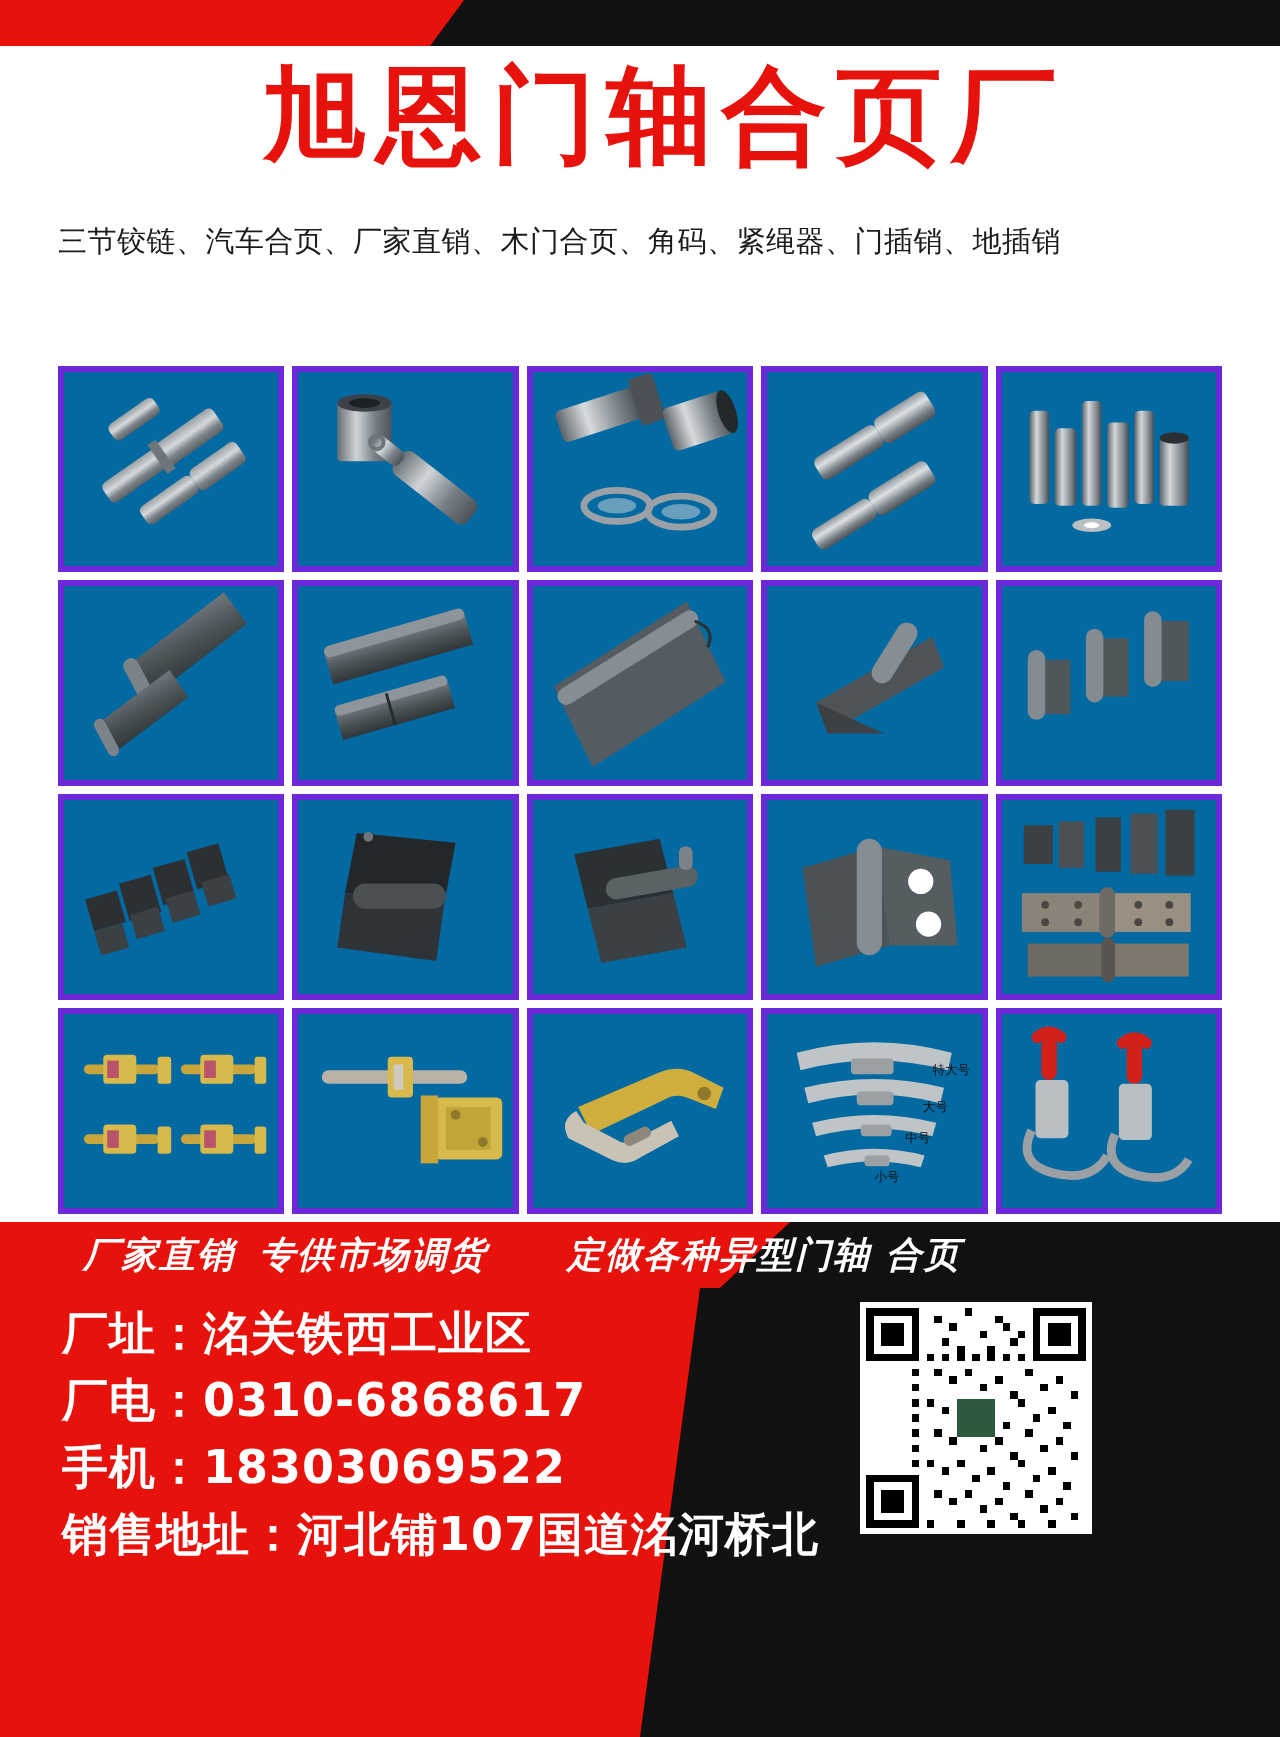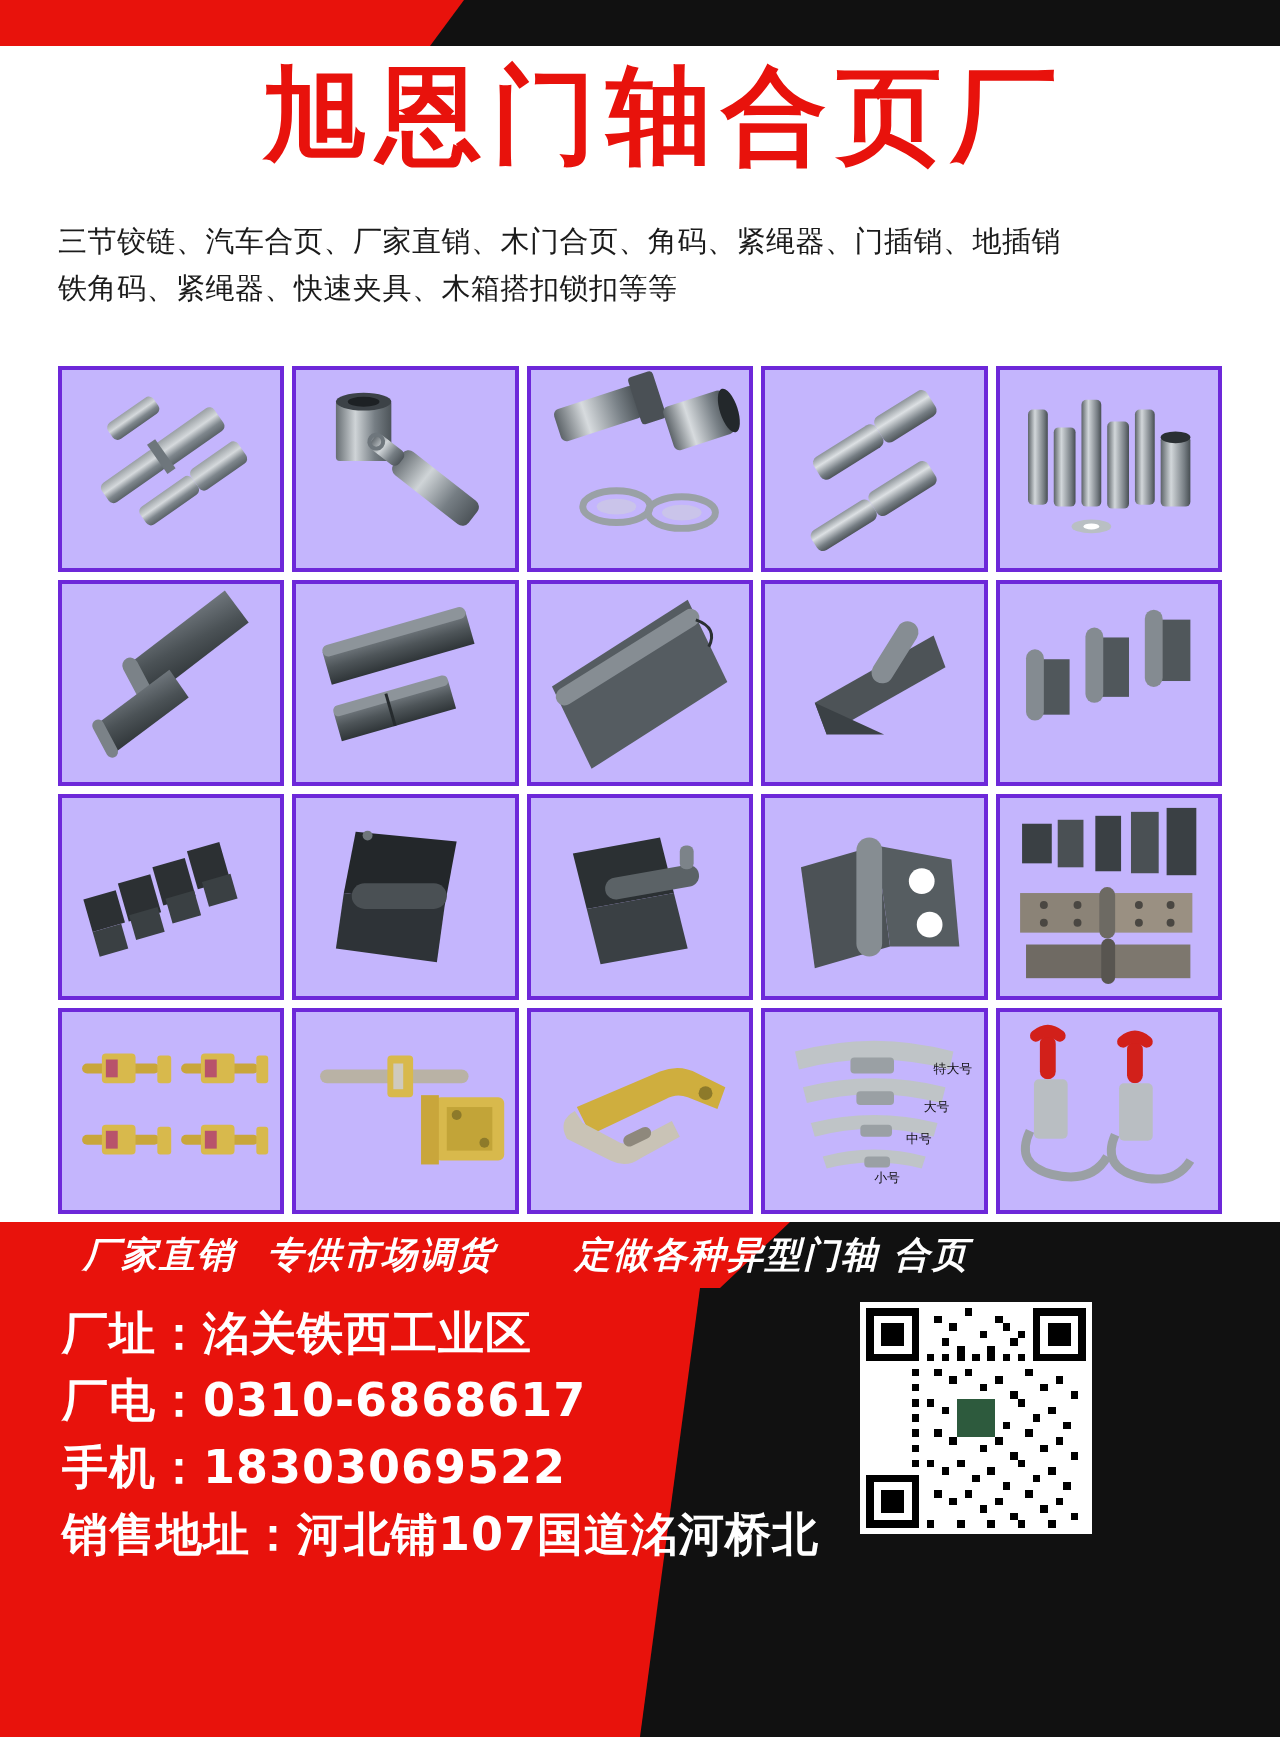--- a/index.html
+++ b/index.html
@@ -58,22 +58,22 @@
   
   .grid{
     position:absolute;left:58px;top:366px;
     width:1164px;
     display:grid;
     grid-template-columns:repeat(5,1fr);
     grid-template-rows:repeat(4,206px);
     gap:8px;
   }
   .cell{
-    border:4px solid #6d28d9;
-    background:#c4b5fd;
+    border:6px solid #6d28d9;
+    background:#0369a1;
     position:relative;
     overflow:hidden;
   }
   .cell svg{display:block;width:100%;height:100%;}
   
   .slogan-band{
     position:absolute;left:0;top:1222px;width:1280px;height:66px;
     background:#e8120c;
   }
   .slogan-band .blackwedge{
@@ -84,21 +84,21 @@
   .slogan-text{
     position:absolute;left:0;top:1224px;width:1280px;height:62px;
     display:flex;align-items:center;
     font-size:36px;font-weight:bold;color:#fff;
     font-family:"DejaVu Sans","Liberation Sans",sans-serif;
     font-style:italic;
     letter-spacing:2px;
     padding-left:11px;
   }
   .slogan-text .s1{margin-left:72px;}
-  .slogan-text .s2{margin-left:32px;}
+  .slogan-text .s2{margin-left:24px;}
   .slogan-text .s3{margin-left:80px;}
   
   .footer{
     position:absolute;left:0;top:1288px;width:1280px;height:449px;
     background:#111;
   }
   .footer .redpanel{
     position:absolute;left:0;top:0;width:700px;height:449px;
     background:#e8120c;
     clip-path:polygon(0 0,700px 0,640px 449px,0 449px);
@@ -128,21 +128,20 @@
   <div class="top-banner">
     <div class="red"></div>
   </div>
 
   <div class="header">
     <div class="title">旭恩门轴合页厂</div>
   </div>
 
   <div class="desc">
     <div>三节铰链、汽车合页、厂家直销、木门合页、角码、紧绳器、门插销、地插销</div>
-    <div>铁角码、紧绳器、快速夹具、木箱搭扣锁扣等等</div>
   </div>
 
   <div class="grid">
 
     <div class="cell">
       <svg viewBox="0 0 220 200" preserveAspectRatio="xMidYMid meet">
         <defs>
           <linearGradient id="g1" x1="0" y1="0" x2="0" y2="1">
             <stop offset="0" stop-color="#9aa0a4"></stop>
               <stop offset="0.4" stop-color="#d5d9dc"></stop>

